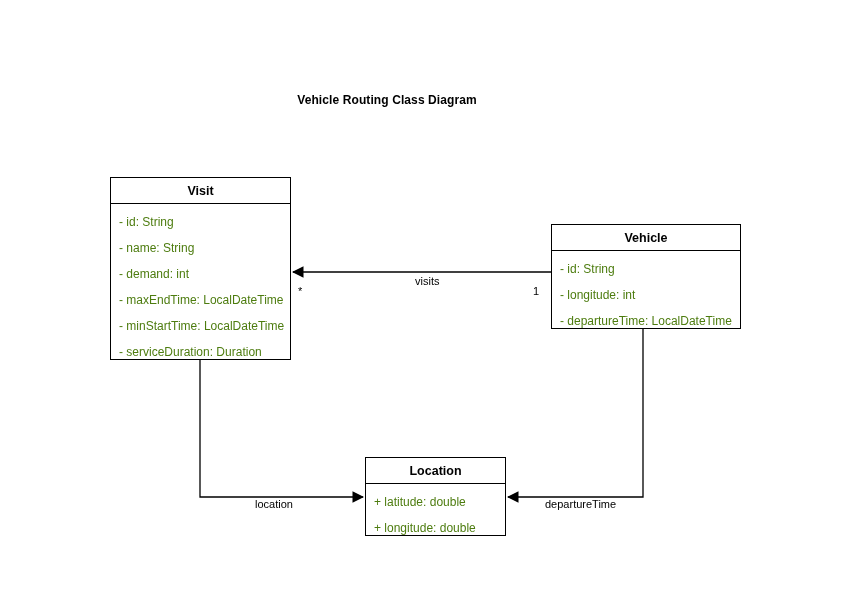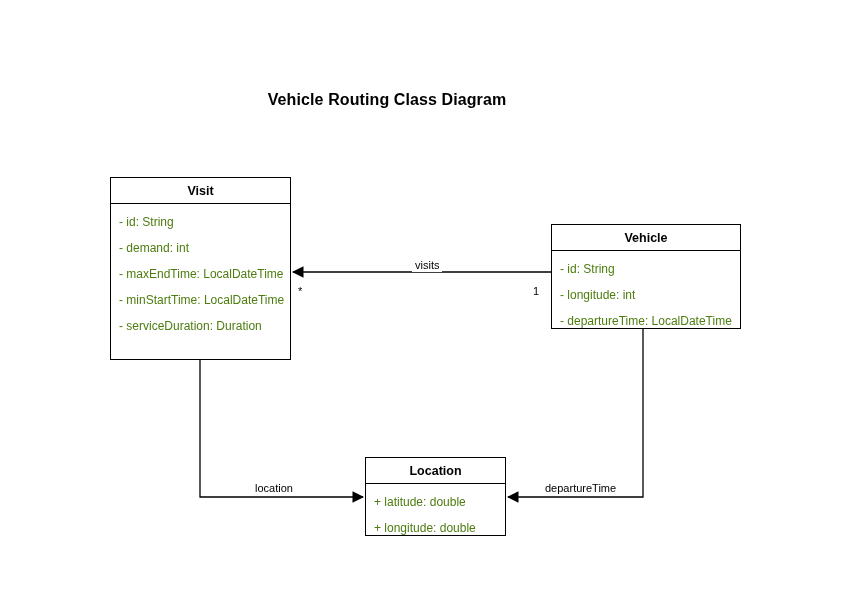--- a/index.html
+++ b/index.html
@@ -23,21 +23,21 @@
     background: #ffffff;
   }
 
   
   #diagram-title {
     position: absolute;
     left: 0;
     top: 86px;
     width: 774px;
     text-align: center;
-    font-size: 16px;
+    font-size: 12px;
     font-weight: bold;
     letter-spacing: 0.1px;
     color: #000000;
     line-height: 28px;
     white-space: nowrap;
   }
 
   
   .uml-class {
     position: absolute;
@@ -86,20 +86,21 @@
 
   .edge-label {
     position: absolute;
     font-size: 11px;
     line-height: 13px;
     color: #000000;
     background: #ffffff;
     padding: 0 3px;
     white-space: nowrap;
     z-index: 4;
+    margin-top: 16px;
   }
   .mult-label {
     position: absolute;
     font-size: 11px;
     line-height: 13px;
     color: #000000;
     white-space: nowrap;
     z-index: 4;
   }
 </style>
@@ -140,20 +141,21 @@
   <div class="mult-label" style="left: 533px; top: 285px;">1</div>
 
   <div class="edge-label" style="left: 252px; top: 482px;">location</div>
 
   <div class="edge-label" style="left: 542px; top: 482px;">departureTime</div>
 
   <div class="uml-class" style="left: 110px; top: 177px; width: 181px; height: 183px;">
     <div class="uml-class-name">Visit</div>
     <div class="uml-attrs">
       <div class="uml-attr">- id: String</div>
+      <div class="uml-attr">- name: String</div>
       <div class="uml-attr">- demand: int</div>
       <div class="uml-attr">- maxEndTime: LocalDateTime</div>
       <div class="uml-attr">- minStartTime: LocalDateTime</div>
       <div class="uml-attr">- serviceDuration: Duration</div>
     </div>
   </div>
 
   <div class="uml-class" style="left: 551px; top: 216px; width: 190px; height: 105px; margin-top: 8px;">
     <div class="uml-class-name">Vehicle</div>
     <div class="uml-attrs">

